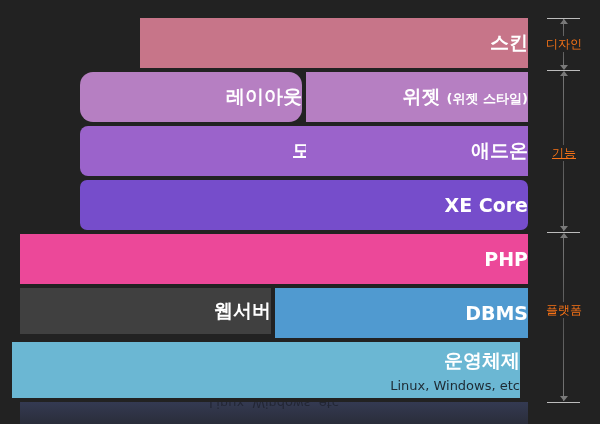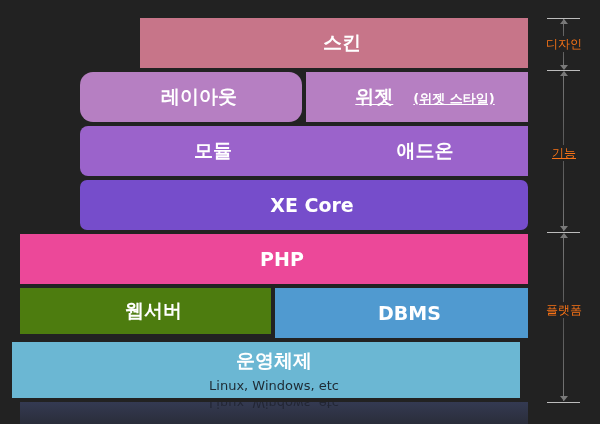--- a/index.html
+++ b/index.html
@@ -2,26 +2,26 @@
 <html><head>
   <meta charset="utf-8">
   <style>
     html, body { margin: 0; padding: 0; }
     body {
       width: 600px; height: 424px; background: #222222; position: relative; overflow: hidden;
       font-family: "DejaVu Sans", "Liberation Sans", sans-serif;
     }
     .block {
       position: absolute; box-sizing: border-box;
-      display: flex; flex-direction: column; align-items: center; justify-content: center;
+      display: flex; flex-direction: column; align-items: flex-end; justify-content: center;
       color: #ffffff; font-weight: bold; font-size: 19px; padding-left: 16px;
     }
     .block .sub { font-weight: normal; font-size: 13px; color: #1e2a33; margin-top: 4px; }
     .block .small { font-size: 13px; font-weight: bold; }
-    .row-inline { display: flex; align-items: baseline; gap: 20px; text-decoration: underline; }
+    .row-inline { display: flex; align-items: baseline; gap: 6px; }
     .reflect {
       position: absolute; left: 20px; top: 402px; width: 508px; height: 22px;
       background: linear-gradient(#343a52, #2a2d3a);
       overflow: hidden;
     }
     .reflect span {
       position: absolute; left: 0; right: 0; top: -6px; text-align: center;
       transform: scaleY(-1); color: #1c1f2a; font-size: 13px; opacity: 0.7;
     }
     .tick { position: absolute; left: 547px; width: 33px; height: 1px; background: #bdbdbd; }
@@ -62,21 +62,21 @@
 </div>
 
 <div class="block" style="left:80px; top:180px; width:448px; height:50px; background:#764dcb;border-radius:7px;">
   <span>XE Core</span>
 </div>
 
 <div class="block" style="left:20px; top:234px; width:508px; height:50px; background:#ec4899;">
   <span>PHP</span>
 </div>
 
-<div class="block" style="left:20px; top:288px; width:251px; height:46px; background:#4d7c0f;">
+<div class="block" style="left:20px; top:288px; width:251px; height:46px; background:#404040;">
   <span>웹서버</span>
 </div>
 <div class="block" style="left:275px; top:288px; width:253px; height:50px; background:#509ad0;">
   <span>DBMS</span>
 </div>
 
 <div class="block" style="left:12px; top:342px; width:508px; height:56px; background:#6bb7d3;">
   <span>운영체제</span>
   <span class="sub">Linux, Windows, etc</span>
 </div>

